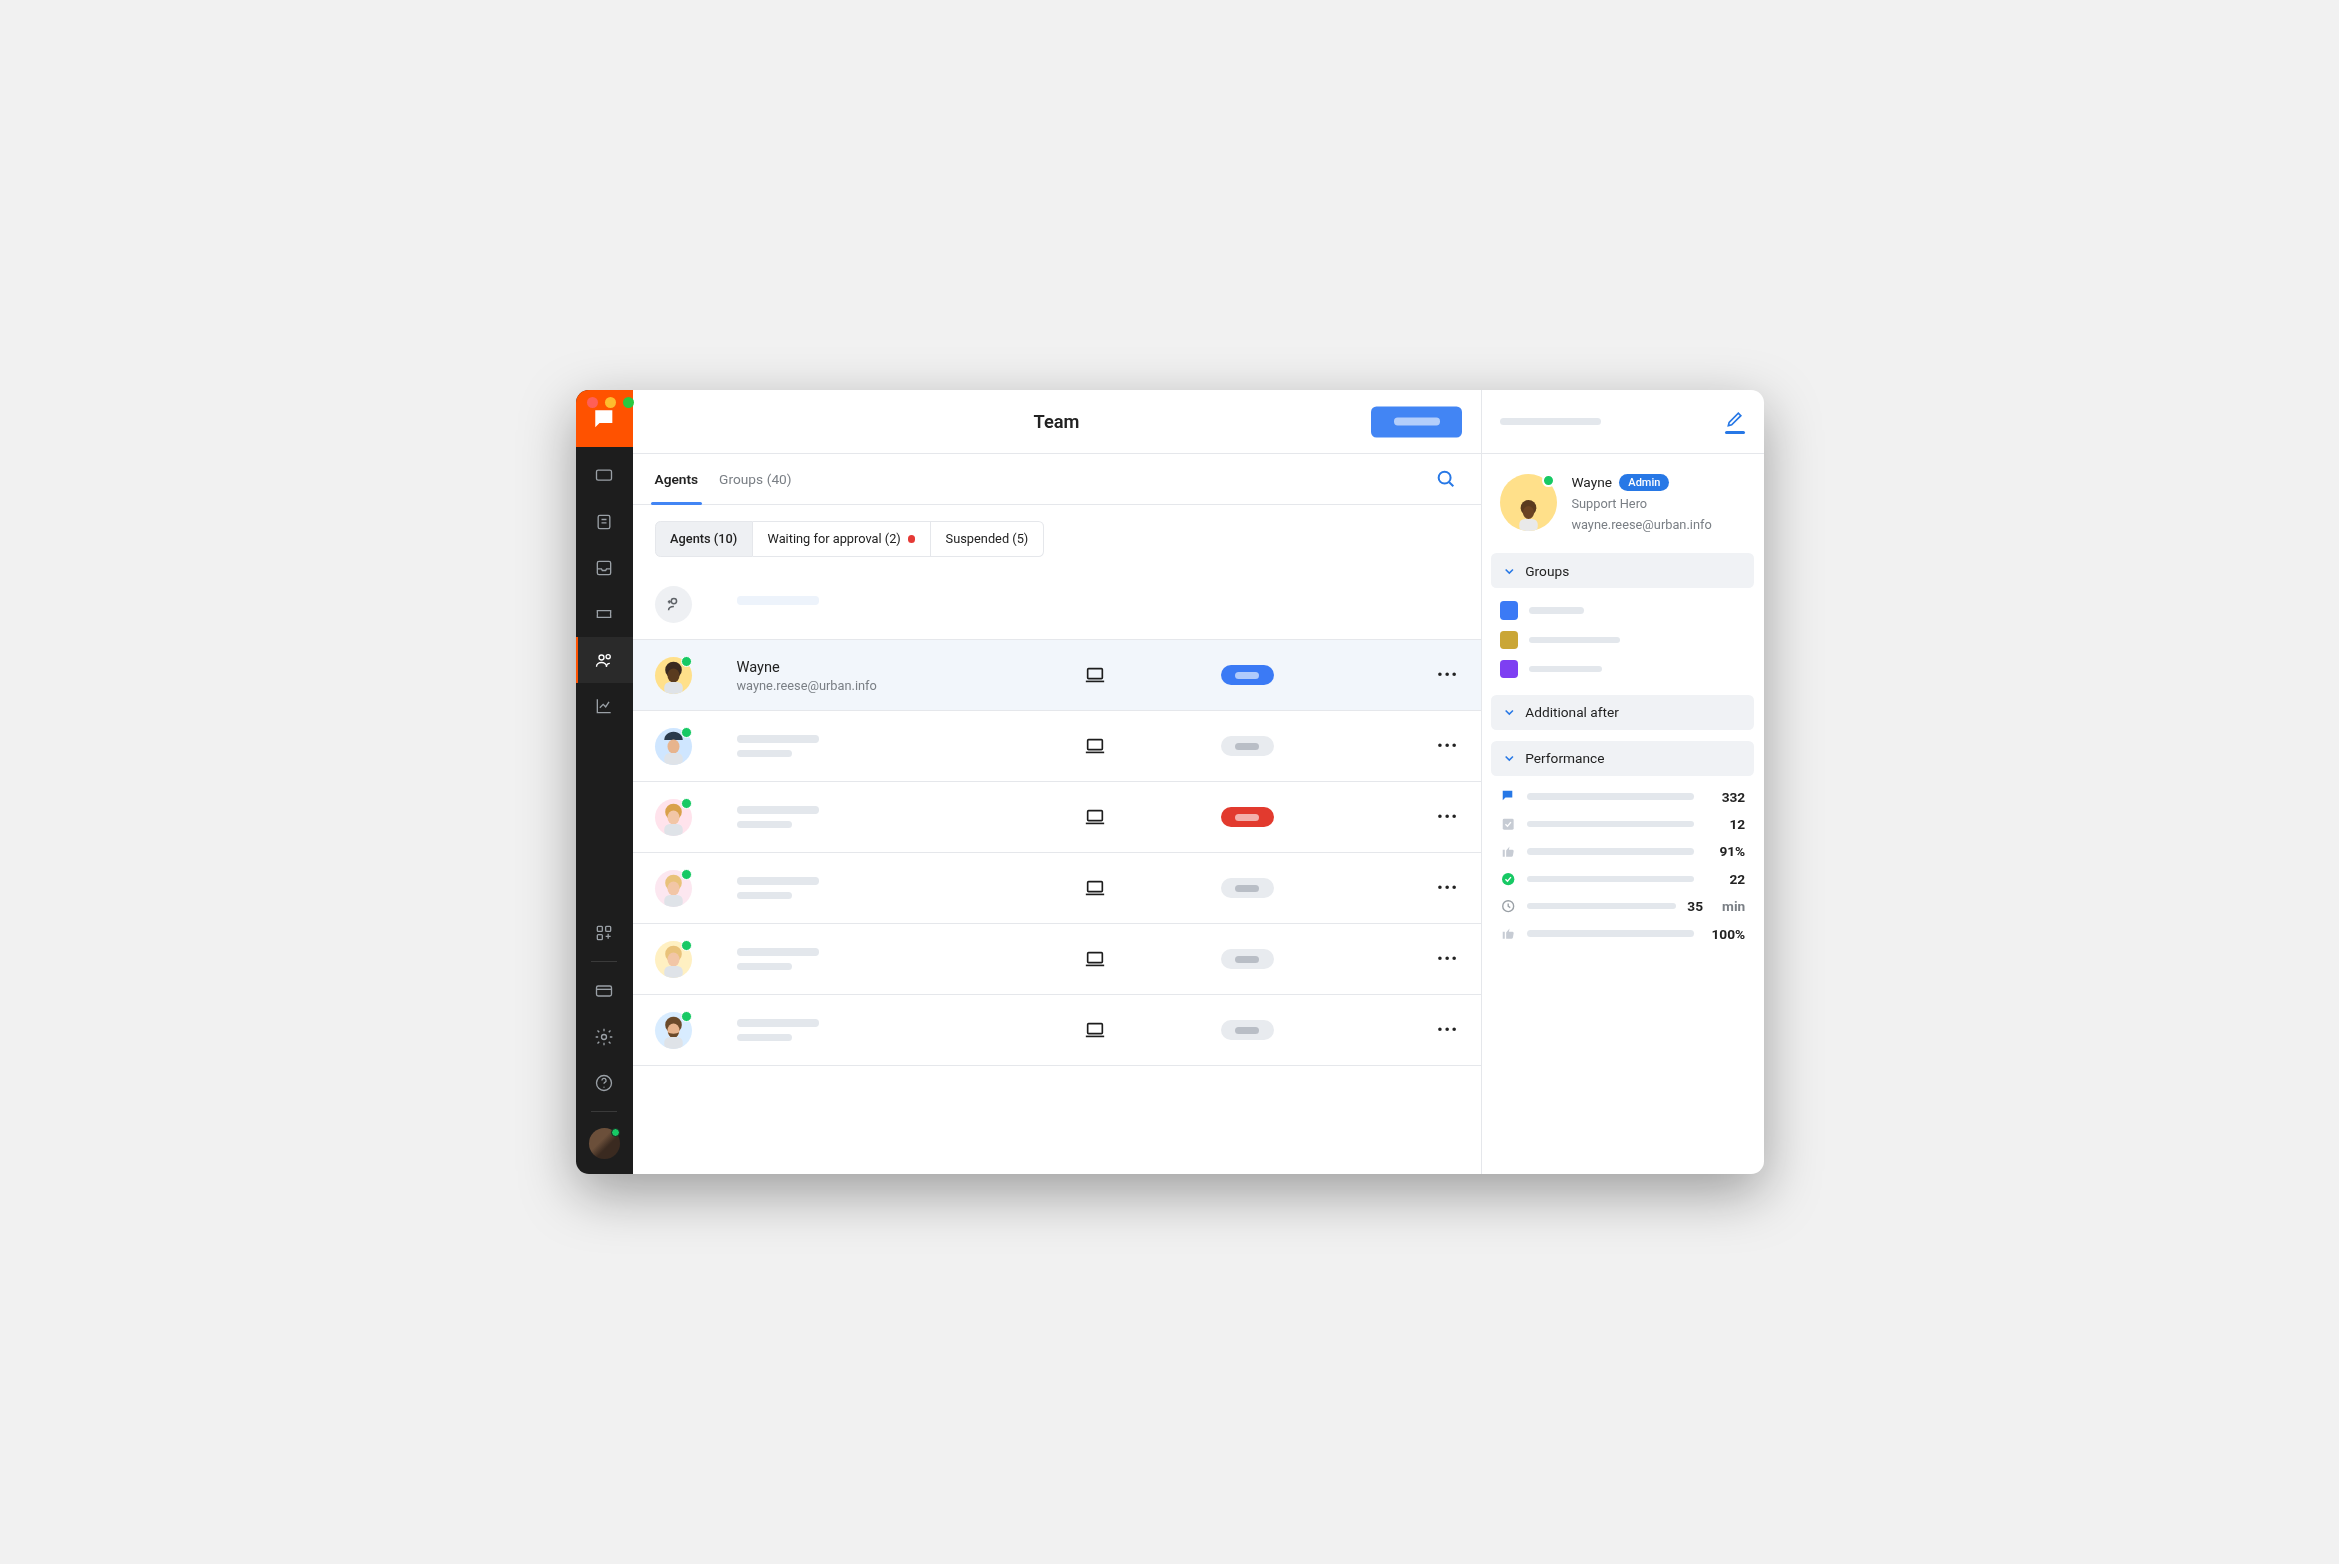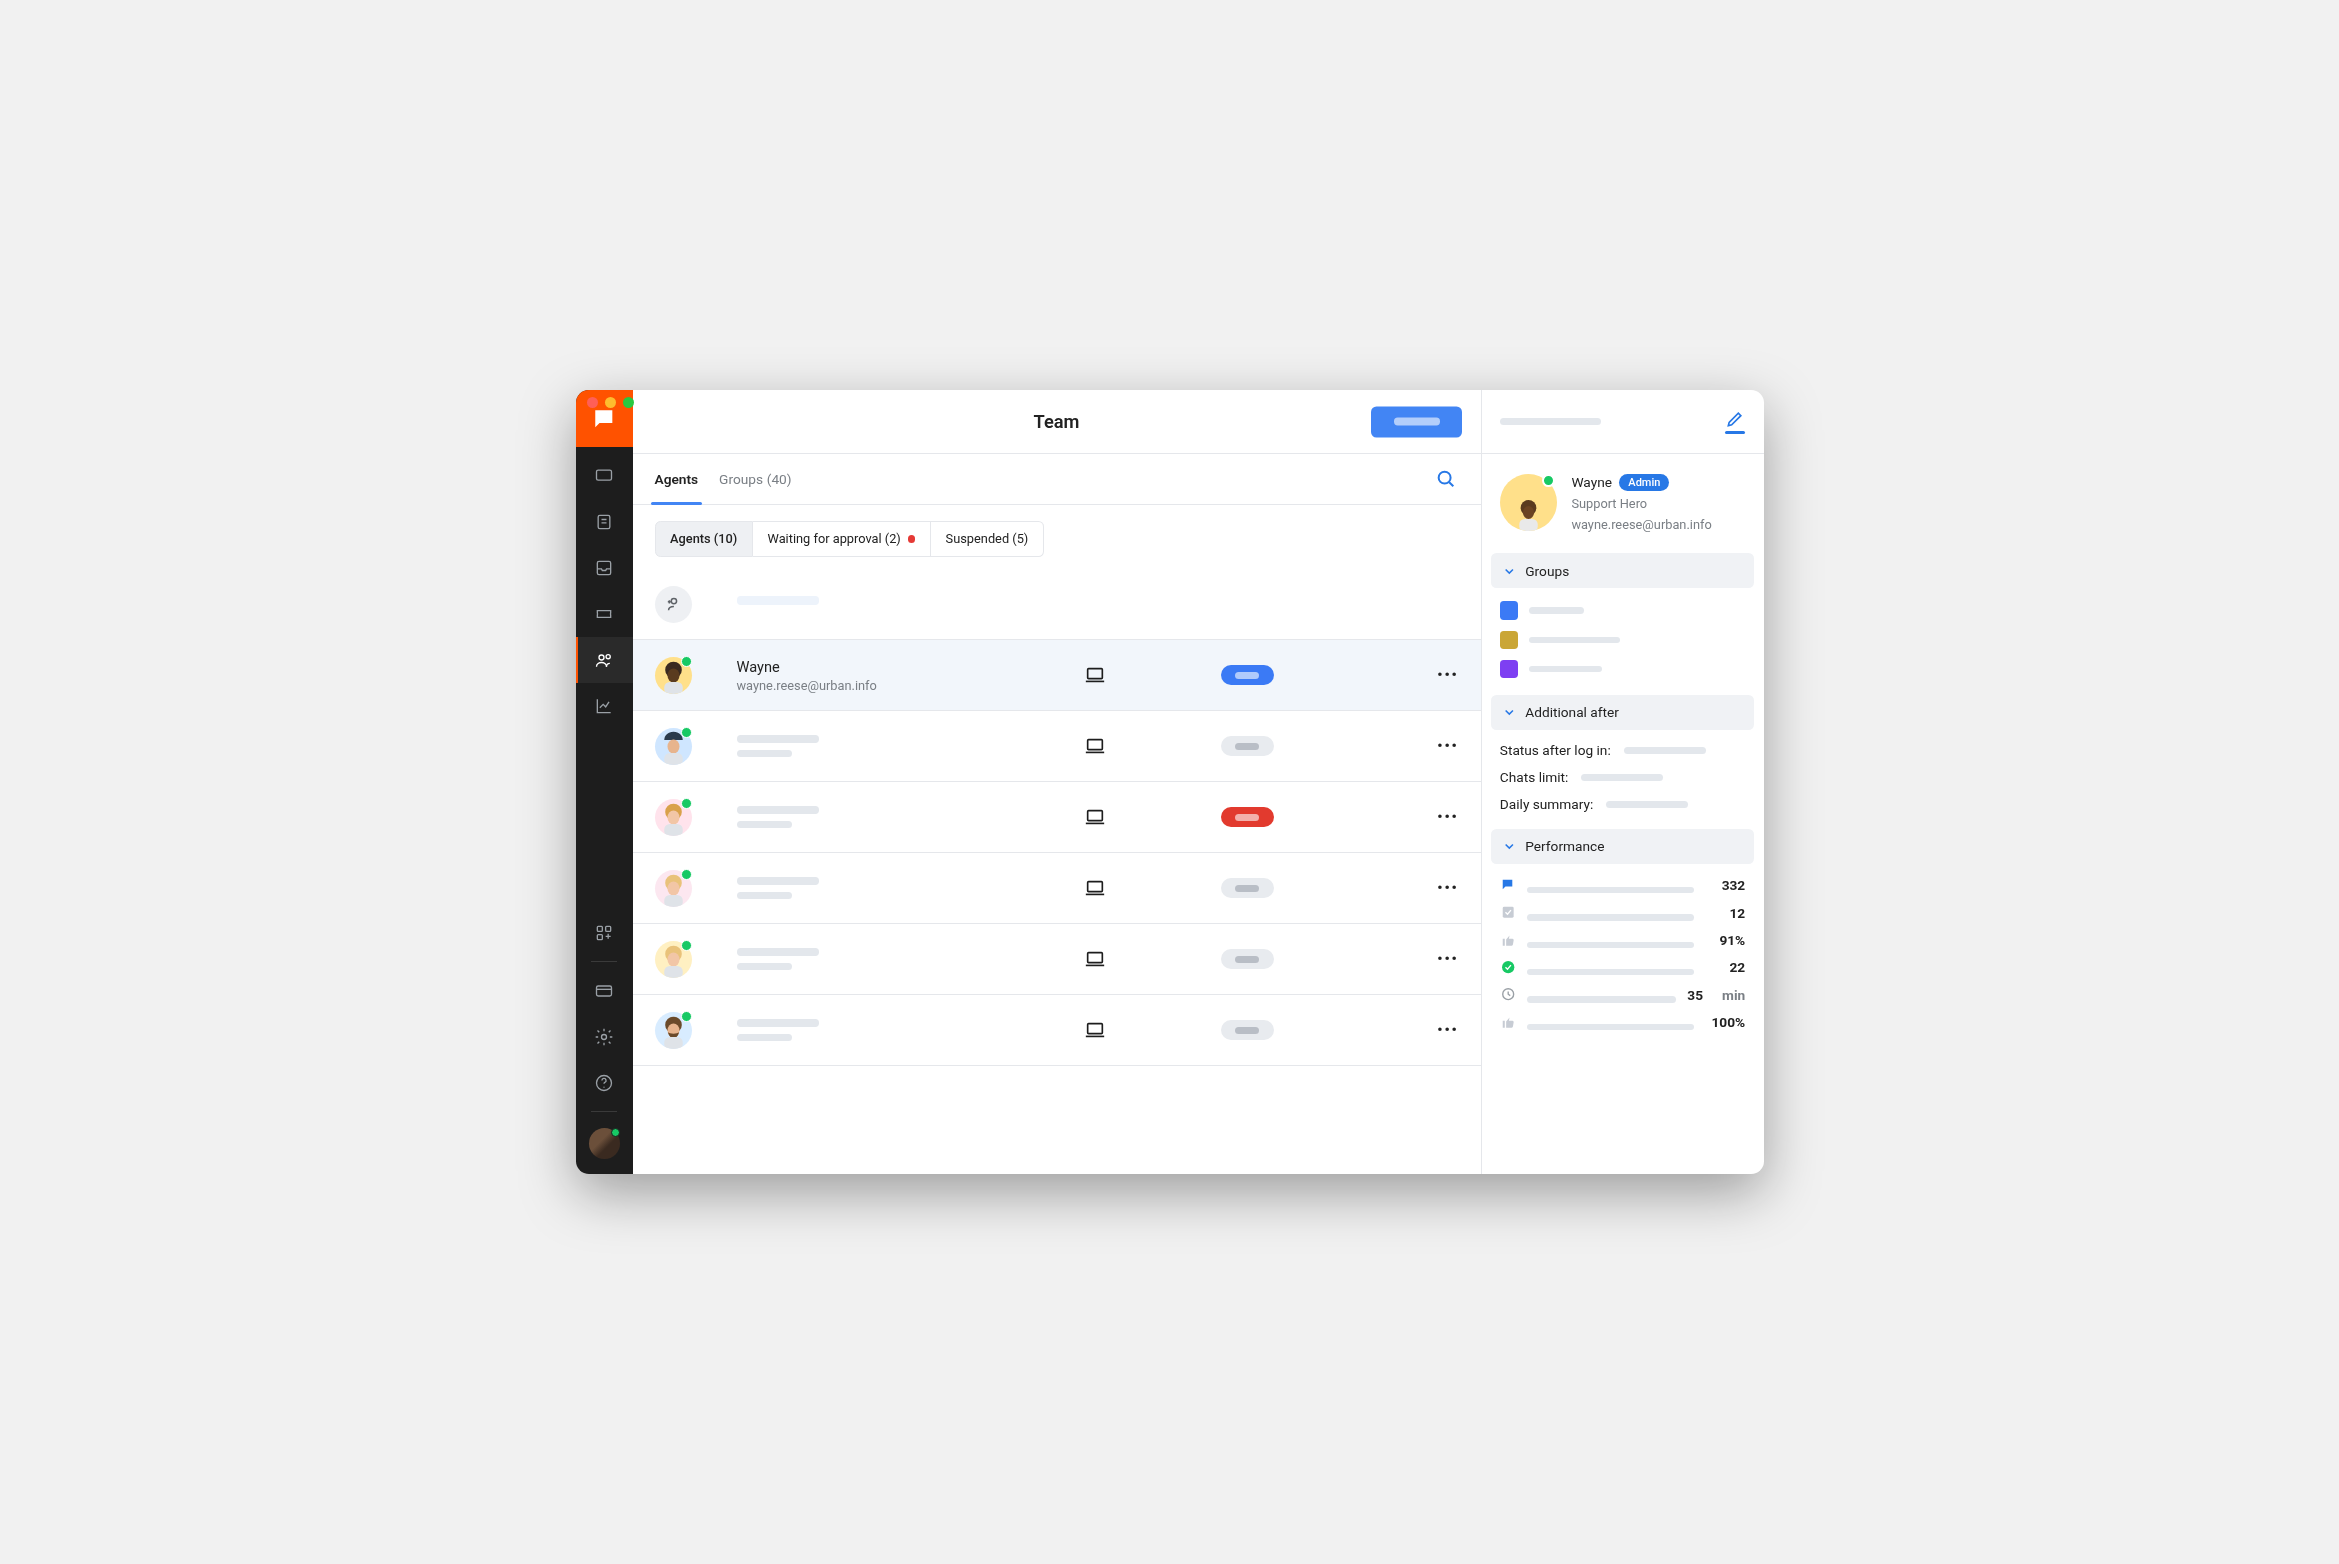--- a/index.html
+++ b/index.html
@@ -211,21 +211,21 @@
   .section-body{padding:7.3px 18.3px 11px;display:flex;flex-direction:column;gap:11px}
 
   .group-row{display:flex;align-items:center;gap:11px}
   .swatch{width:18.3px;height:18.3px;border-radius:3.7px}
   .sw-blue{background:#3b7af5}.sw-gold{background:#caa636}.sw-purple{background:#7e3ff2}
   .group-row .ph-line{height:6.4px}
 
   .kv{display:flex;gap:12.8px;font-size:13.7px;color:var(--text)}
   .kv .ph-line{flex:0 0 82px;height:6.4px;align-self:center}
 
-  .perf-row{display:flex;align-items:flex-end;gap:11px;font-size:13.7px}
+  .perf-row{display:flex;align-items:center;gap:11px;font-size:13.7px}
   .perf-row .icon{width:16.4px;display:flex;justify-content:center}
   .perf-row .bar{flex:1;height:6.4px;border-radius:3.7px;background:#e3e7ec}
   .perf-row .val{font-weight:700;color:var(--text);min-width:40px;text-align:right}
   .perf-row .unit{color:var(--text-muted);font-weight:700;margin-left:19px}
   .perf-row .icon svg{width:16.4px;height:16.4px}
 </style>
 </head>
 <body>
 
 <div class="window">
@@ -597,34 +597,20 @@
           <span class="ph-line" style="width:73px"></span>
         </div>
     </div>
 
     <div class="section-head">
       <svg viewBox="0 0 24 24" fill="none">
           <path d="M6 9l6 6 6-6"></path>
         </svg>
       <span>Additional after</span>
     </div>
-    <div class="section-body">
-      <div class="kv">
-          <span>Status after log in:</span>
-          <span class="ph-line"></span>
-        </div>
-      <div class="kv">
-          <span>Chats limit:</span>
-          <span class="ph-line"></span>
-        </div>
-      <div class="kv">
-          <span>Daily summary:</span>
-          <span class="ph-line"></span>
-        </div>
-    </div>
 
     <div class="section-head">
       <svg viewBox="0 0 24 24" fill="none">
           <path d="M6 9l6 6 6-6"></path>
         </svg>
       <span>Performance</span>
     </div>
     <div class="section-body">
       <div class="perf-row">
         <span class="icon">

